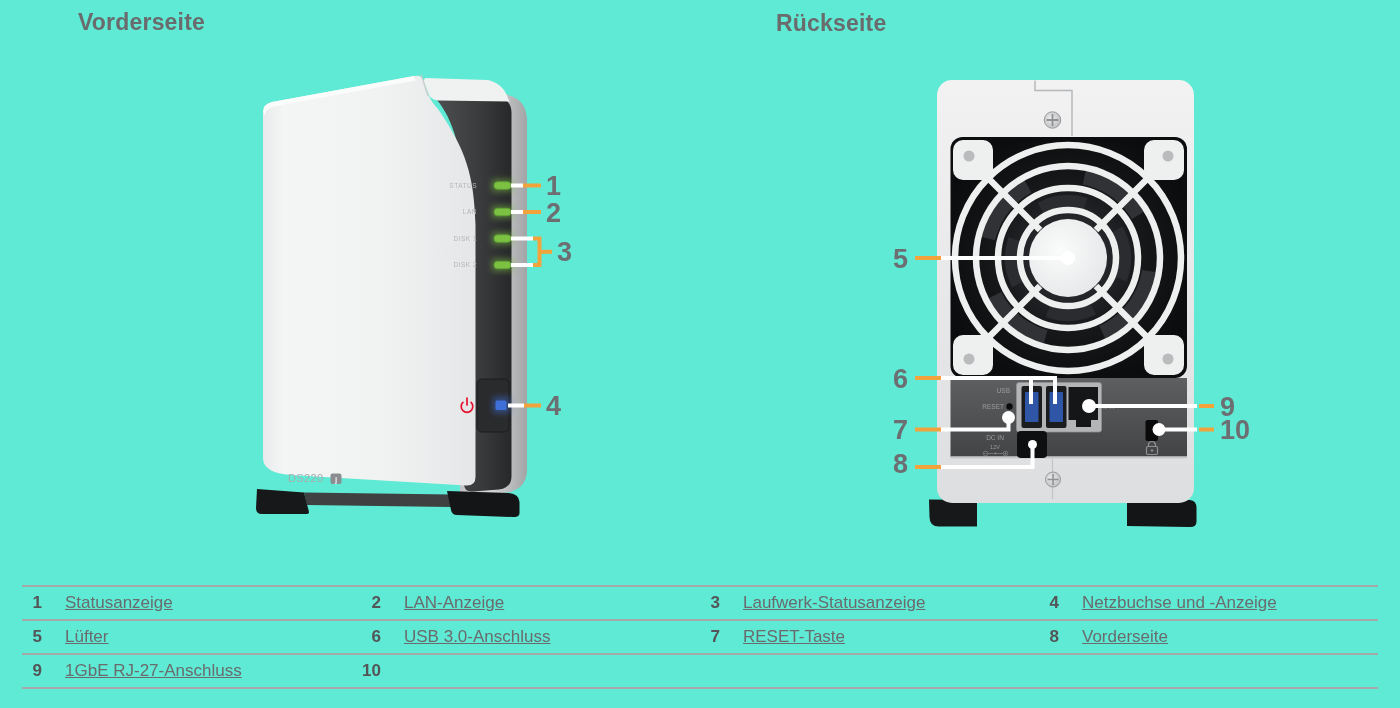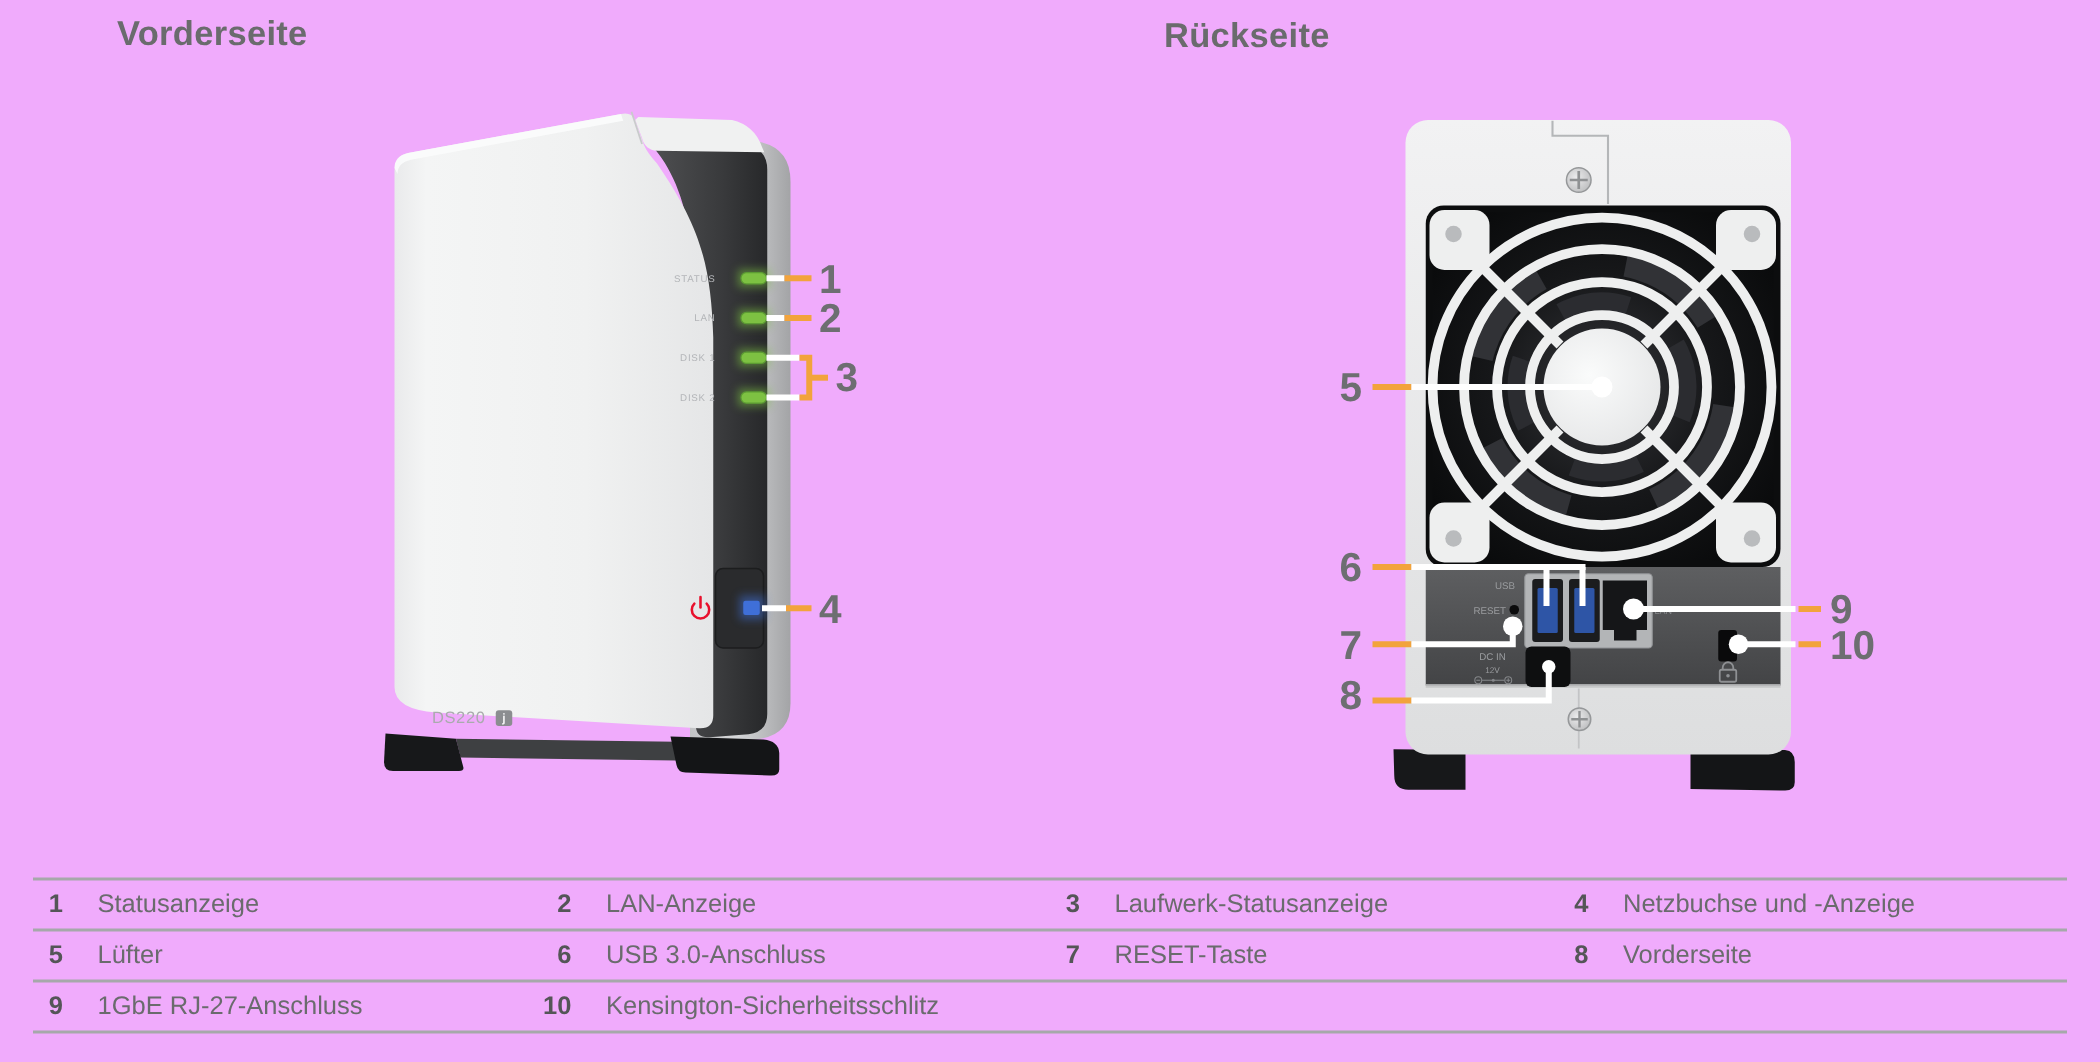--- a/index.html
+++ b/index.html
@@ -1,26 +1,26 @@
 <!DOCTYPE html>
 <html><head>
 <meta charset="utf-8">
 <style>
   html,body{margin:0;padding:0;background:#ffffff;}
-  #page{position:relative;width:1400px;height:708px;background:#f0abfc;overflow:hidden;
+  #page{position:relative;width:1400px;height:708px;background:#5eead4;overflow:hidden;
         font-family:"Liberation Sans",sans-serif;color:#6a6b6d;}
   .abs{position:absolute;}
   .section-title{font-size:23px;font-weight:700;color:#6a6b6d;letter-spacing:.2px;}
   
   #legend{position:absolute;left:22px;top:585px;width:1356px;border-bottom:2px solid #a6a8aa;}
   .legend-row{display:grid;grid-template-columns:repeat(4,1fr);height:32px;
               border-top:2px solid #a6a8aa;align-items:center;}
   .cell{display:flex;align-items:center;font-size:17px;}
   .num{flex:0 0 20px;text-align:right;font-weight:700;color:#545557;}
-  .lbl{margin-left:23px;color:#6a6b6d;}
+  .lbl{margin-left:23px;color:#6a6b6d;text-decoration:underline;}
   svg text{font-family:"Liberation Sans",sans-serif;}
   .callout-num{font-size:27px;font-weight:700;fill:var(--num-gray,#6d6e71);}
   .panel-label{fill:#9a9c9f;}
   .oline{stroke:var(--orange,#F2A33C);stroke-width:4;fill:none;}
   .wline{stroke:#ffffff;stroke-width:4;fill:none;}
 </style>
 </head>
 <body>
 
 <div id="page" style="--orange: #F2A33C; --green: #7DC142; --blue: #3F6FD8; --red: #E8112D; --num-gray: #6D6E71;">
@@ -307,20 +307,19 @@
           <span class="lbl">Vorderseite</span>
         </div>
     </div>
     <div class="legend-row">
       <div class="cell">
           <span class="num">9</span>
           <span class="lbl">1GbE RJ-27-Anschluss</span>
         </div>
       <div class="cell">
           <span class="num">10</span>
-          <span class="lbl">Kensington-Sicherheitsschlitz</span>
         </div>
       <div class="cell"></div>
       <div class="cell"></div>
     </div>
   </div>
 
 </div>
 
 </body></html>

